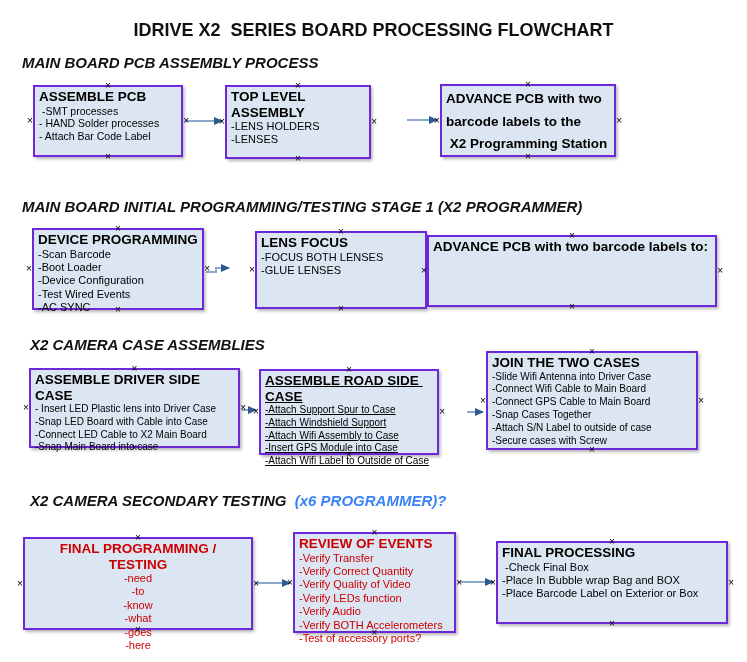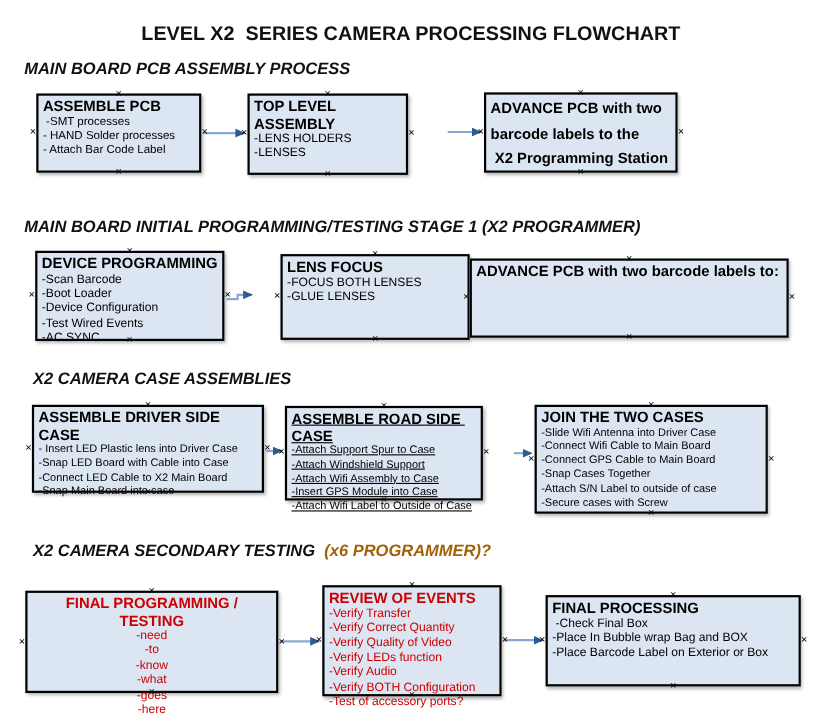--- a/index.html
+++ b/index.html
@@ -8,27 +8,27 @@
 
   .page-title {
     position:absolute; top:20px; left:0; width:100%;
     text-align:center; font-weight:bold; font-size:18px;
     white-space:pre; color:#111;
   }
   .sec-h {
     position:absolute; font-weight:bold; font-size:15px;
     white-space:pre; color:#111;font-style:italic;
   }
-  .red-txt { color:#a16207; }
+  .red-txt { color:#3b82f6; }
 
   .arrows { position:absolute; left:0; top:0; pointer-events:none; }
 
   .fbox {
     position:absolute; box-sizing:border-box;
-    background:#dce6f2; border:2px solid #000000;
+    background:#dce6f2; border:2px solid #6d28d9;
     box-shadow:1.5px 2px 3px rgba(0,0,0,.30);
     padding:2px 4px; overflow:visible;
   }
   .bt { font-weight:bold; font-size:13.5px; line-height:1.15; white-space:pre-wrap; }
   .bt-tall { line-height:1.68; }
   .bi { font-size:11px; line-height:1.22; white-space:pre; }
   .r1a .bi { font-size:10.5px; }
   .r3 .bi { font-size:10px; line-height:1.28; }
   .red .bt, .red .bi { color:#cc0000; }
 
@@ -53,21 +53,21 @@
     <line x1="185" y1="121" x2="222" y2="121" stroke="#8ca8ce" stroke-width="2" marker-end="url(#ah)"></line>
     <line x1="407" y1="120" x2="437" y2="120" stroke="#8ca8ce" stroke-width="2" marker-end="url(#ah)"></line>
     <polyline points="206,272 216,272 216,268 229,268" fill="none" stroke="#8ca8ce" stroke-width="2" marker-end="url(#ah)"></polyline>
     <line x1="406" y1="271" x2="424" y2="271" stroke="#8ca8ce" stroke-width="2" marker-end="url(#ah)"></line>
     <line x1="242" y1="410" x2="256" y2="410" stroke="#8ca8ce" stroke-width="2" marker-end="url(#ah)"></line>
     <line x1="467" y1="412" x2="483" y2="412" stroke="#8ca8ce" stroke-width="2" marker-end="url(#ah)"></line>
     <line x1="255" y1="583" x2="290" y2="583" stroke="#8ca8ce" stroke-width="2" marker-end="url(#ah)"></line>
     <line x1="458" y1="582" x2="493" y2="582" stroke="#8ca8ce" stroke-width="2" marker-end="url(#ah)"></line>
   </svg>
 
-  <div class="page-title">LEVEL X2  SERIES CAMERA PROCESSING FLOWCHART</div>
+  <div class="page-title">IDRIVE X2  SERIES BOARD PROCESSING FLOWCHART</div>
 
   <div class="sec-h" style="left:22px; top:54px;">MAIN BOARD PCB ASSEMBLY PROCESS</div>
 
   <div class="fbox r1a" style="left:33px; top:85px; width:150px; height:72px;">
     <span class="hm hm-t"></span>
     <span class="hm hm-b"></span>
     <span class="hm hm-l"></span>
     <span class="hm hm-r"></span>
     <div class="bt">ASSEMBLE PCB</div>
     <div class="bi"> -SMT processes</div>
@@ -148,21 +148,21 @@
     <span class="hm hm-l"></span>
     <span class="hm hm-r"></span>
     <div class="bt">ASSEMBLE ROAD SIDE CASE</div>
     <div class="bi">-Attach Support Spur to Case</div>
     <div class="bi">-Attach Windshield Support</div>
     <div class="bi">-Attach Wifi Assembly to Case</div>
     <div class="bi">-Insert GPS Module into Case</div>
     <div class="bi">-Attach Wifi Label to Outside of Case</div>
   </div>
 
-  <div class="fbox r3" style="left:486px; top:368px; width:212px; height:99px;">
+  <div class="fbox r3" style="left:486px; top:351px; width:212px; height:99px;">
     <span class="hm hm-t"></span>
     <span class="hm hm-b"></span>
     <span class="hm hm-l"></span>
     <span class="hm hm-r"></span>
     <div class="bt">JOIN THE TWO CASES</div>
     <div class="bi">-Slide Wifi Antenna into Driver Case</div>
     <div class="bi">-Connect Wifi Cable to Main Board</div>
     <div class="bi">-Connect GPS Cable to Main Board</div>
     <div class="bi">-Snap Cases Together</div>
     <div class="bi">-Attach S/N Label to outside of case</div>
@@ -189,21 +189,21 @@
     <span class="hm hm-t"></span>
     <span class="hm hm-b"></span>
     <span class="hm hm-l"></span>
     <span class="hm hm-r"></span>
     <div class="bt">REVIEW OF EVENTS</div>
     <div class="bi">-Verify Transfer</div>
     <div class="bi">-Verify Correct Quantity</div>
     <div class="bi">-Verify Quality of Video</div>
     <div class="bi">-Verify LEDs function</div>
     <div class="bi">-Verify Audio</div>
-    <div class="bi">-Verify BOTH Configuration</div>
+    <div class="bi">-Verify BOTH Accelerometers</div>
     <div class="bi">-Test of accessory ports?</div>
   </div>
 
   <div class="fbox" style="left:496px; top:541px; width:232px; height:83px;">
     <span class="hm hm-t"></span>
     <span class="hm hm-b"></span>
     <span class="hm hm-l"></span>
     <span class="hm hm-r"></span>
     <div class="bt">FINAL PROCESSING</div>
     <div class="bi"> -Check Final Box</div>

